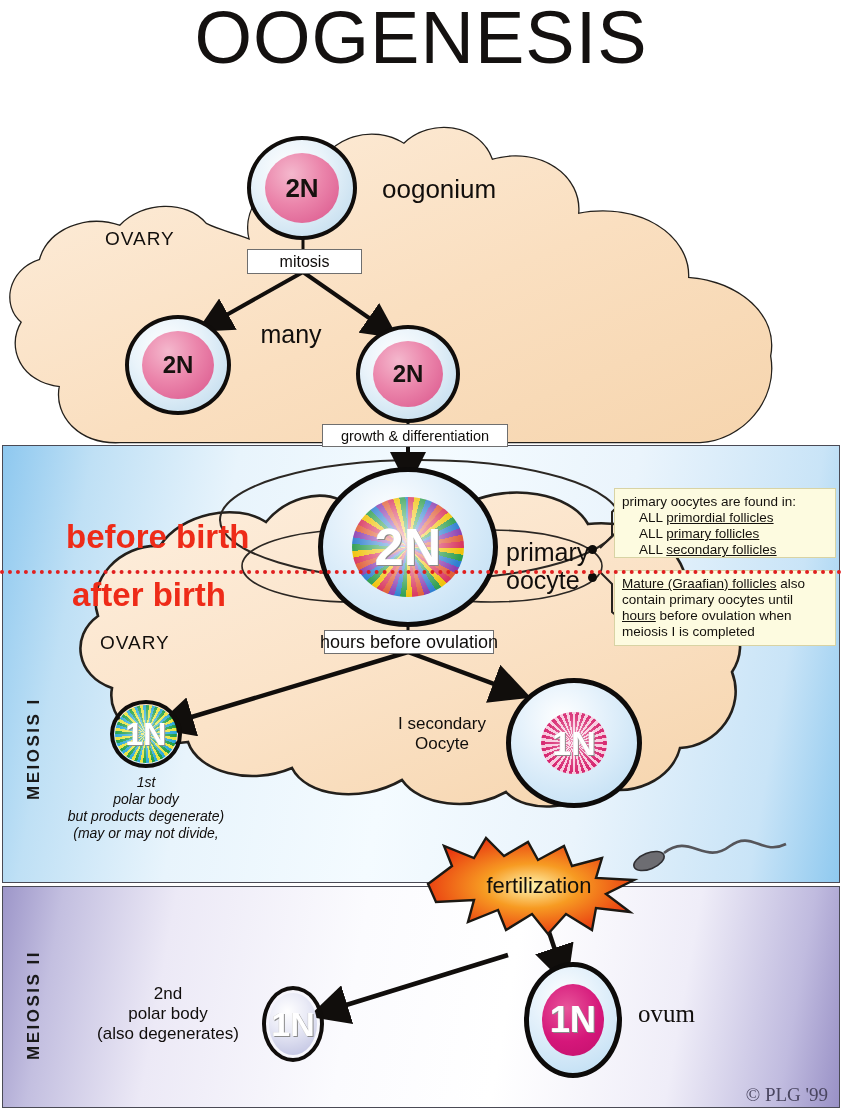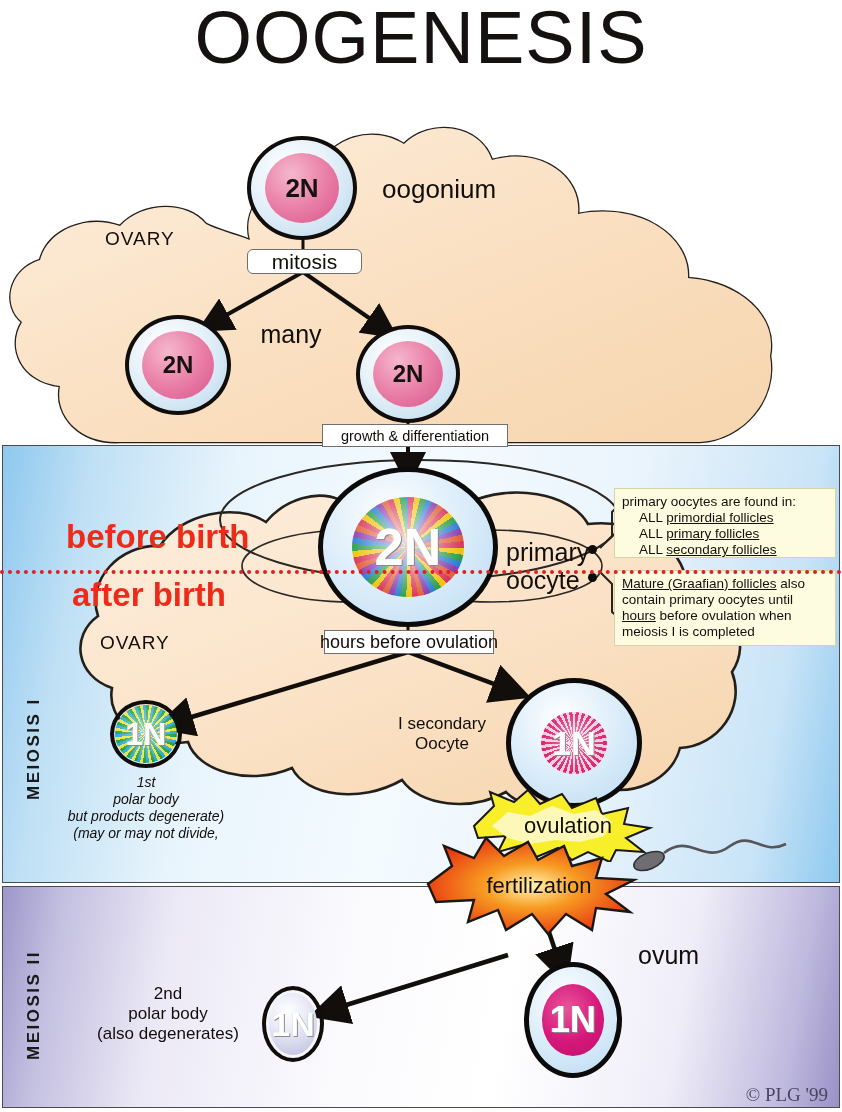--- a/index.html
+++ b/index.html
@@ -202,21 +202,21 @@
 
   <div class="cell oog" style="left:247px;top:136px;width:110px;height:104px;">
     <div class="nuc" style="width:74px;height:70px;">
       <span class="nlab blk" style="font-size:26px;">2N</span>
     </div>
   </div>
   <div class="tx" style="left:382px;top:174px;font-size:26px;">oogonium</div>
 
   <div class="tx" style="left:105px;top:228px;font-size:19px;letter-spacing:1px;">OVARY</div>
 
-  <div class="pbox" style="left:247px;top:249px;width:113px;height:23px;font-size:21px;border-radius:6px;">mitosis</div>
+  <div class="pbox" style="left:247px;top:249px;width:113px;height:23px;font-size:16px;">mitosis</div>
 
   <div class="cell oog" style="left:125px;top:315px;width:106px;height:100px;">
     <div class="nuc" style="width:72px;height:68px;">
       <span class="nlab blk" style="font-size:24px;">2N</span>
     </div>
   </div>
 
   <div class="cell oog" style="left:356px;top:325px;width:104px;height:98px;">
     <div class="nuc" style="width:70px;height:66px;">
       <span class="nlab blk" style="font-size:24px;">2N</span>
@@ -282,28 +282,20 @@
   <div class="cell prim" style="left:506px;top:678px;width:136px;height:130px;">
     <div class="nuc pinkray" style="width:66px;height:62px;">
       <span class="nlab wht" style="font-size:34px;position:relative;z-index:4;">1N</span>
     </div>
   </div>
   <div class="tx c" style="left:372px;top:714px;width:140px;font-size:17px;line-height:20px;">
     <div>I secondary</div>
     <div>Oocyte</div>
   </div>
 
-  <div class="burst" style="left:468px;top:790px;width:200px;height:72px;">
-    <svg width="200" height="72" viewBox="0 0 200 72" style="position:absolute;left:0;top:0;">
-      <polygon points="6,36 26,16 22,2 46,12 60,0 72,14 94,4 104,18 128,8 134,24 160,18 156,34
-                       182,38 158,48 176,62 148,60 142,72 120,62 104,70 90,58 66,68 58,54 30,62 38,46 10,48" fill="#f8ef2a" stroke="#1b1813" stroke-width="2"></polygon>
-      <polygon points="24,36 40,22 62,26 84,16 106,24 128,20 144,32 136,46 112,52 88,50 62,54 40,48" fill="#fdf8b8" stroke="none"></polygon>
-    </svg>
-    <span style="font-size:22px;">ovulation</span>
-  </div>
 
   <div class="burst" style="left:424px;top:836px;width:230px;height:100px;">
     <svg width="230" height="100" viewBox="0 0 230 100" style="position:absolute;left:0;top:0;">
       <defs>
         <radialGradient id="fgrad" cx="50%" cy="50%" r="55%">
           <stop offset="0%" stop-color="#fff4b0"></stop>
           <stop offset="42%" stop-color="#f79b22"></stop>
           <stop offset="100%" stop-color="#e8330f"></stop>
         </radialGradient>
       </defs>
@@ -327,17 +319,17 @@
     <div>2nd</div>
     <div>polar body</div>
     <div>(also degenerates)</div>
   </div>
 
   <div class="cell prim" style="left:524px;top:962px;width:98px;height:116px;">
     <div class="nuc ovumnuc" style="width:62px;height:72px;">
       <span class="nlab wht" style="font-size:36px;">1N</span>
     </div>
   </div>
-  <div class="tx" style="left:638px;top:941px;font-size:25px;">ovum</div>
+  <div class="tx" style="left:638px;top:1000px;font-size:25px;font-family:Liberation Serif, serif;">ovum</div>
 
   <div class="copy">© PLG '99</div>
 
 </div>
 
 </body></html>

